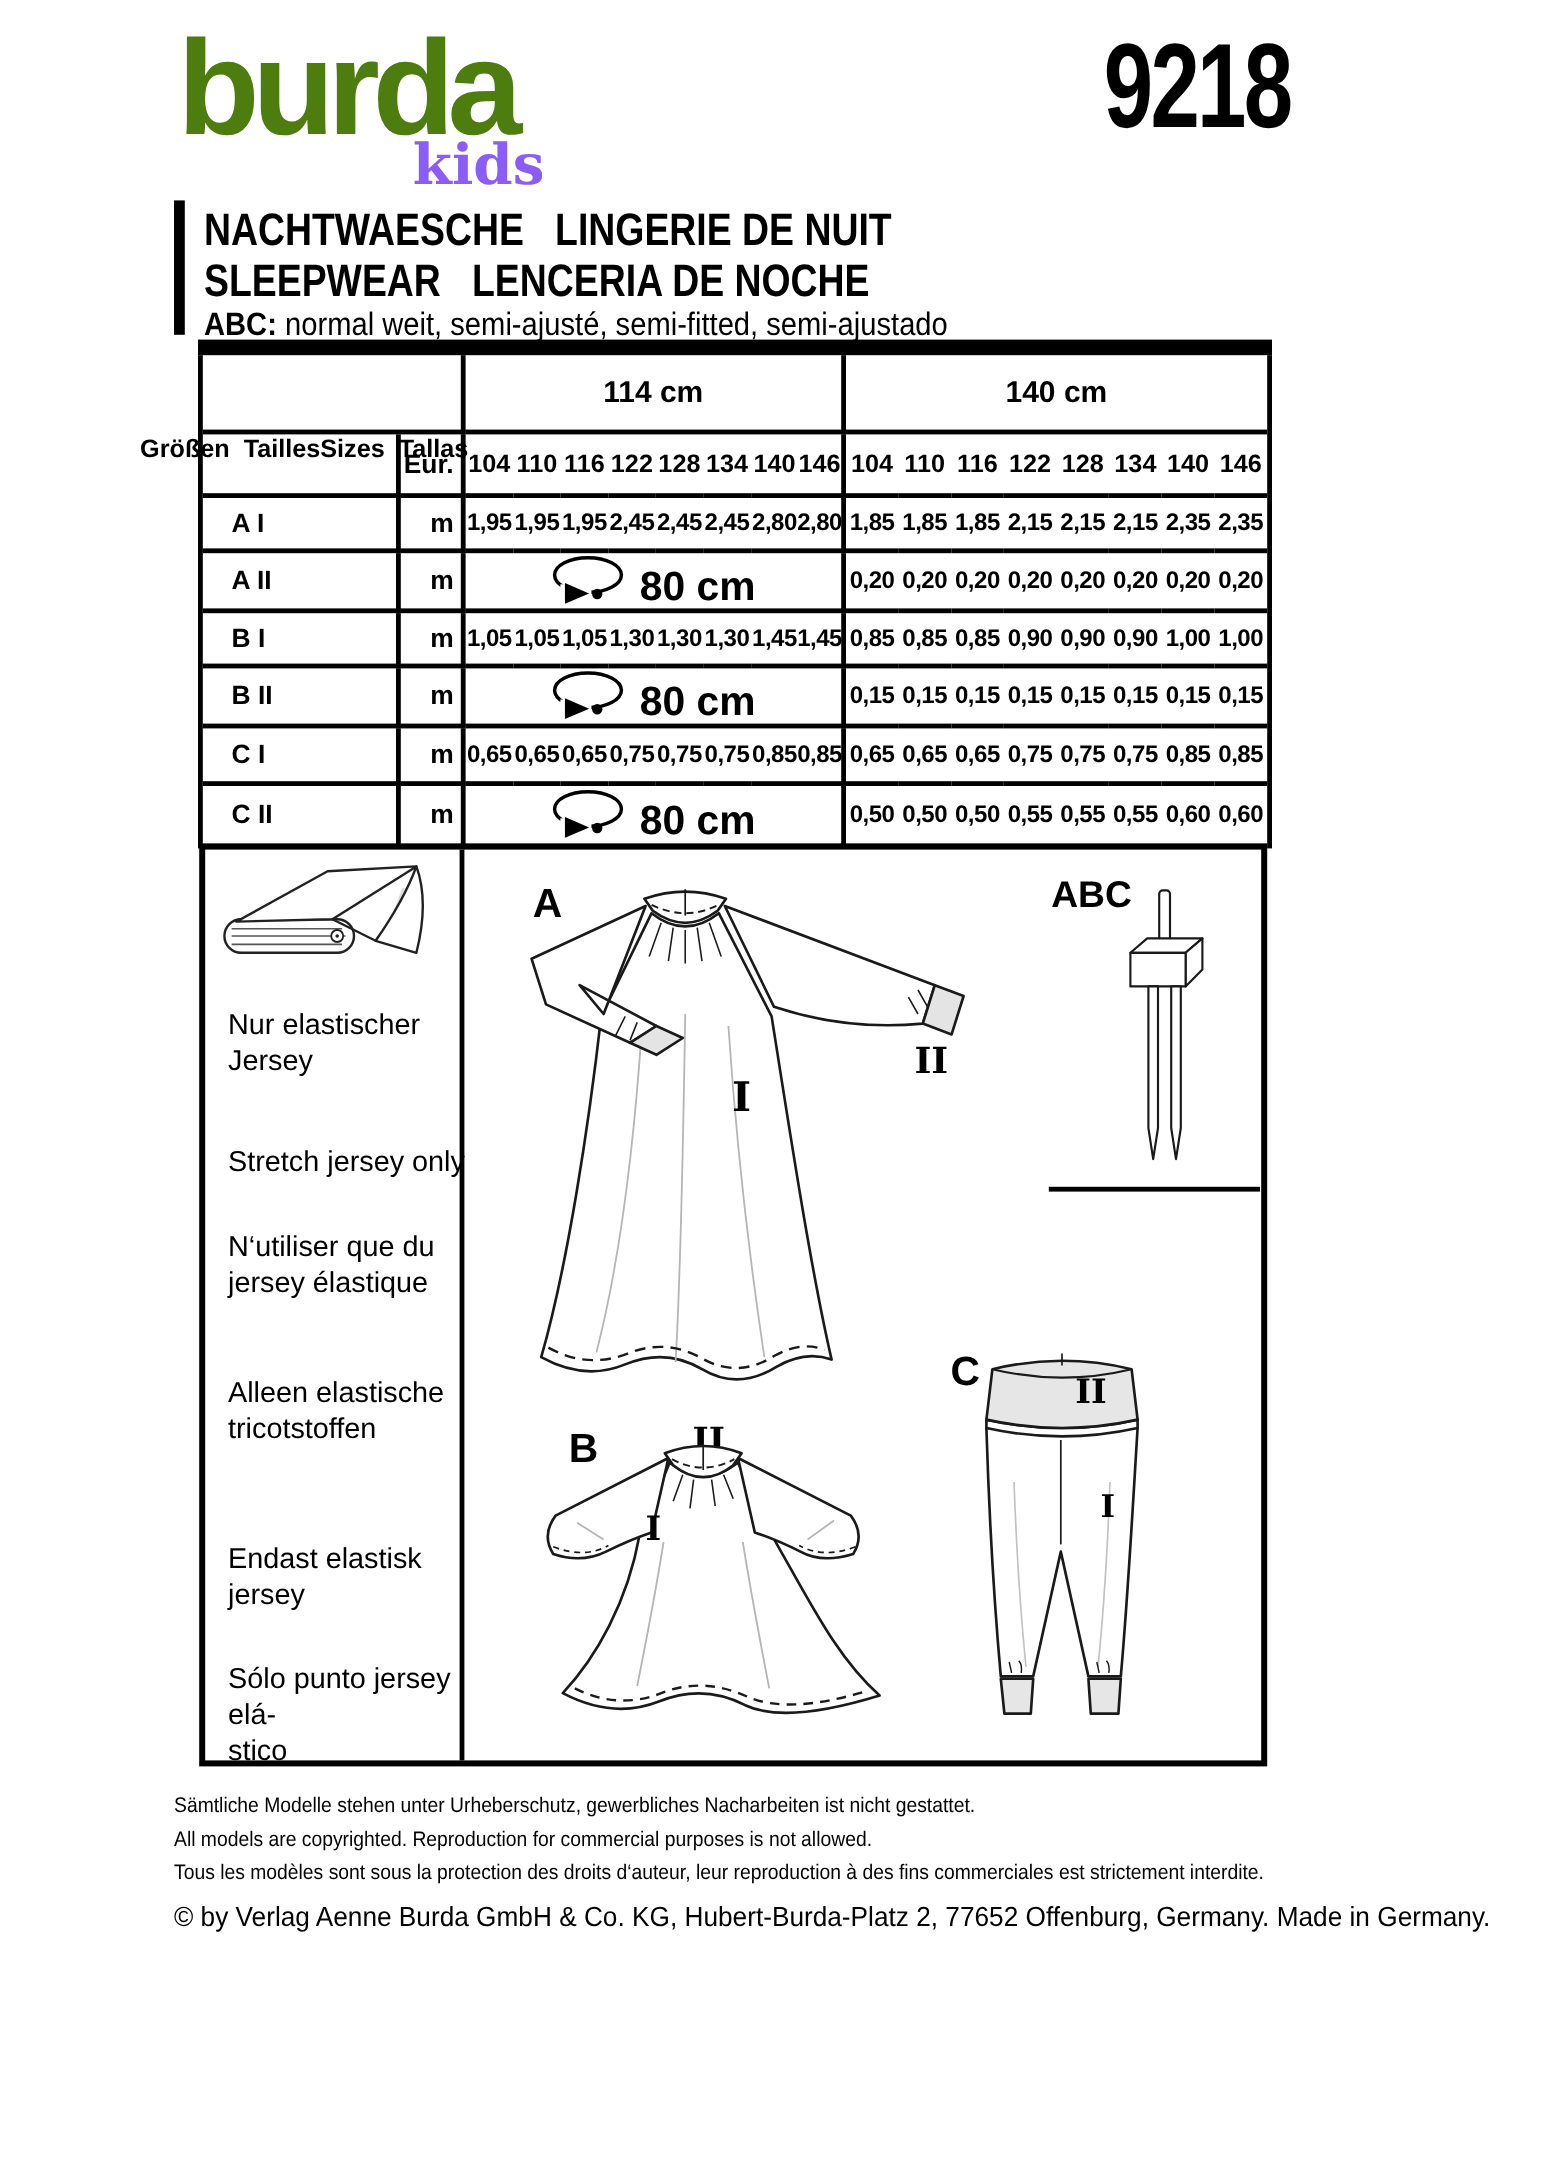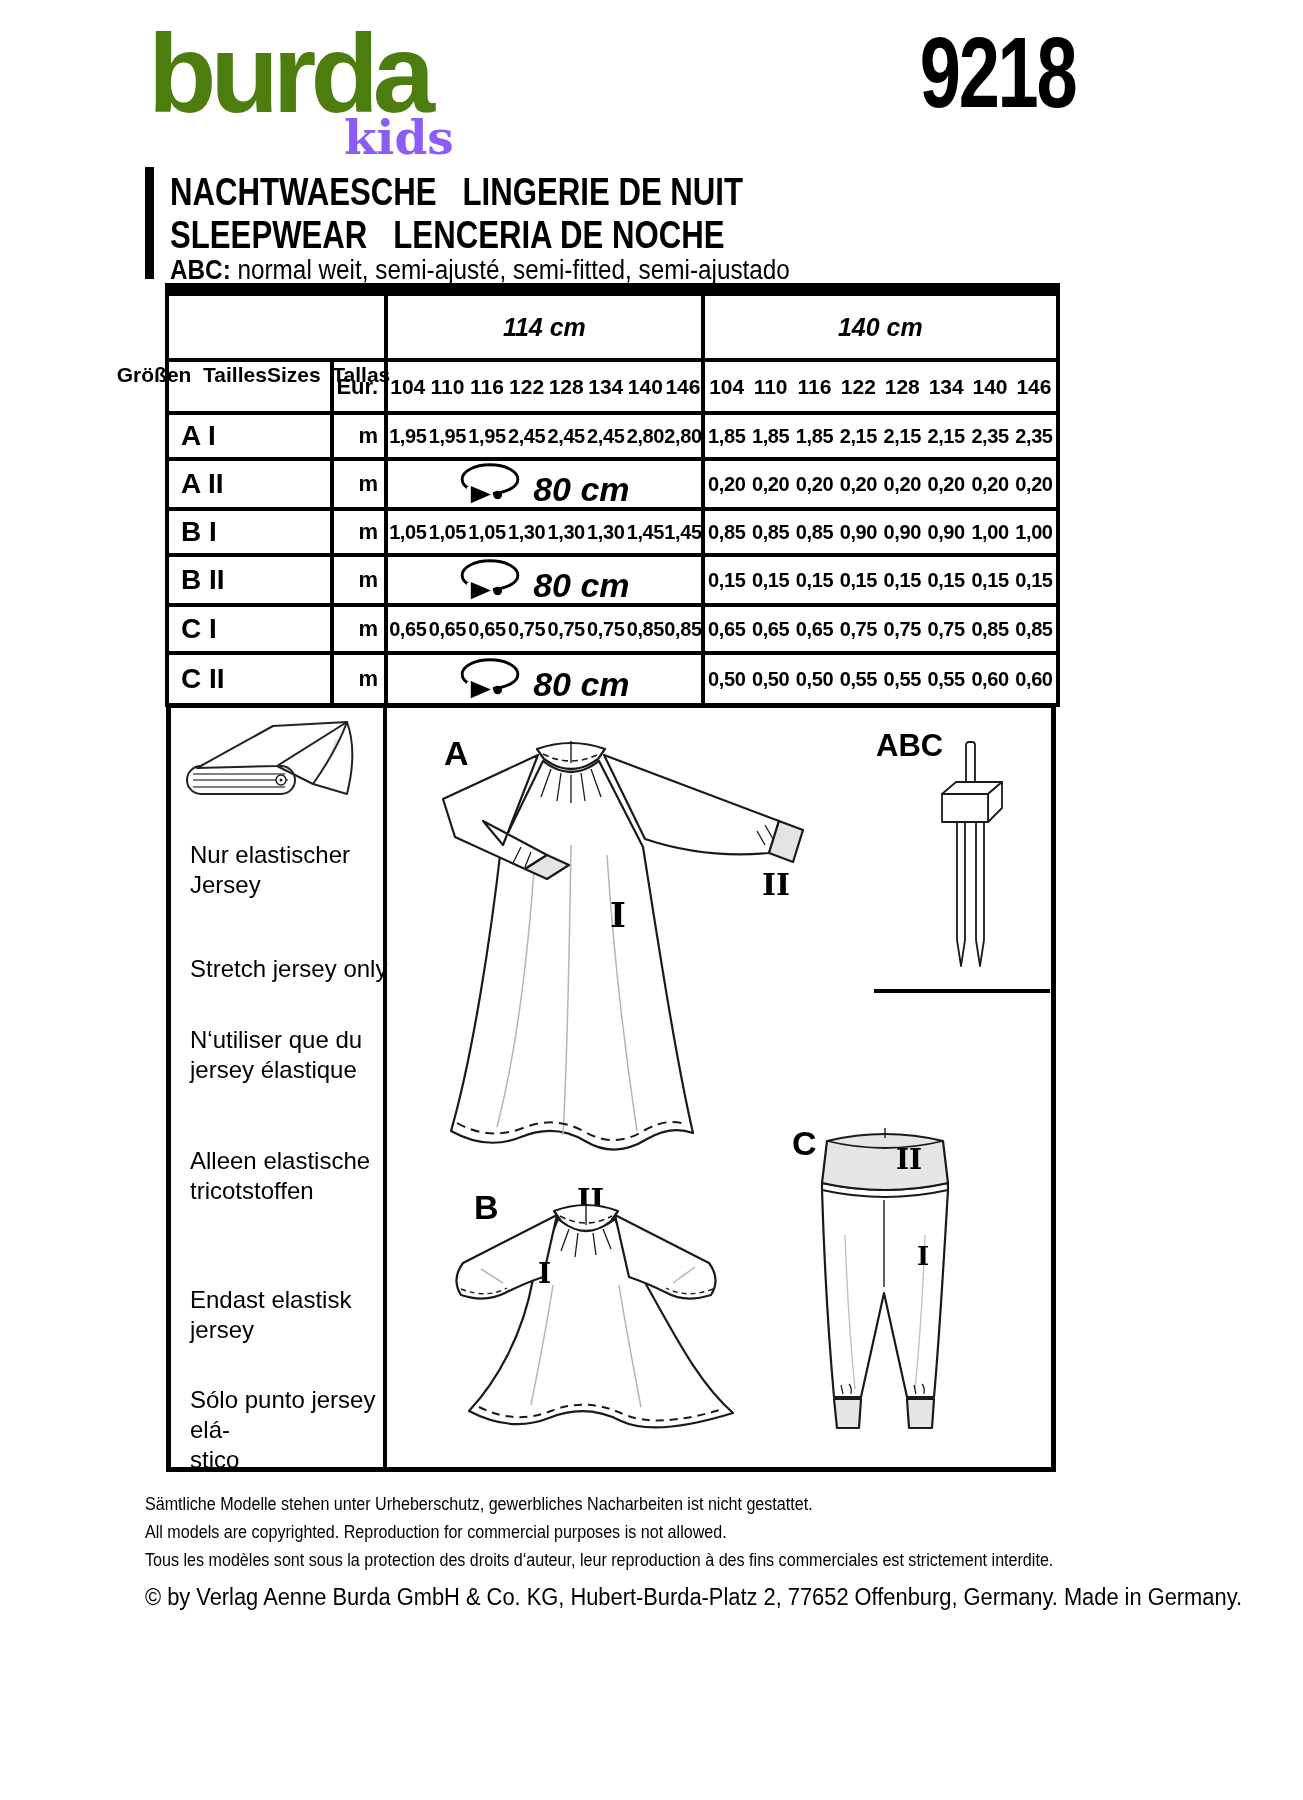--- a/index.html
+++ b/index.html
@@ -24,23 +24,23 @@
   .topbar{height:13px;background:#000;}
   .tgrid{
     display:grid;box-sizing:border-box;width:895px;
     grid-template-columns:165px 54px repeat(8,39.6px) repeat(8,43.9px);
     grid-template-rows:66px 53px 46px 50px 46px 50px 48px 52px;
     border-left:4px solid #000;border-right:4px solid #000;
   }
   .cell{display:flex;align-items:center;justify-content:center;border-bottom:4px solid #000;font-weight:bold;font-size:20px;white-space:pre;}
   .vr{border-right:4px solid #000;}
   .span2{grid-column:span 2;}
-  .span8{grid-column:span 8;font-style:italic;}
+  .span8{grid-column:span 8;}
   .cmhead{font-size:25px;}
-  .rowlabel{justify-content:flex-start;padding-left:12px;font-size:28px;}
+  .rowlabel{justify-content:flex-start;padding-left:24px;font-size:22px;}
   .unitcell{justify-content:flex-end;padding-right:6px;font-size:22px;}
   .sizehead{font-size:21px;}
   .val{letter-spacing:-0.4px;}
   .ghead{flex-direction:row;align-items:flex-start;justify-content:center;padding-left:8px;font-size:21px;line-height:26px;}
   .foldcell{gap:12px;}
   .foldtext{font-size:34px;font-weight:bold;margin-top:10px;}
   
   #illustration-panel{left:166px;top:703px;width:890px;height:769px;border:5px solid #000;box-sizing:border-box;}
   .sidebar-divider{position:absolute;left:212px;top:0;width:4px;height:759px;background:#000;}
   .note{position:absolute;left:19px;width:200px;font-size:24px;line-height:30px;white-space:pre-line;}

